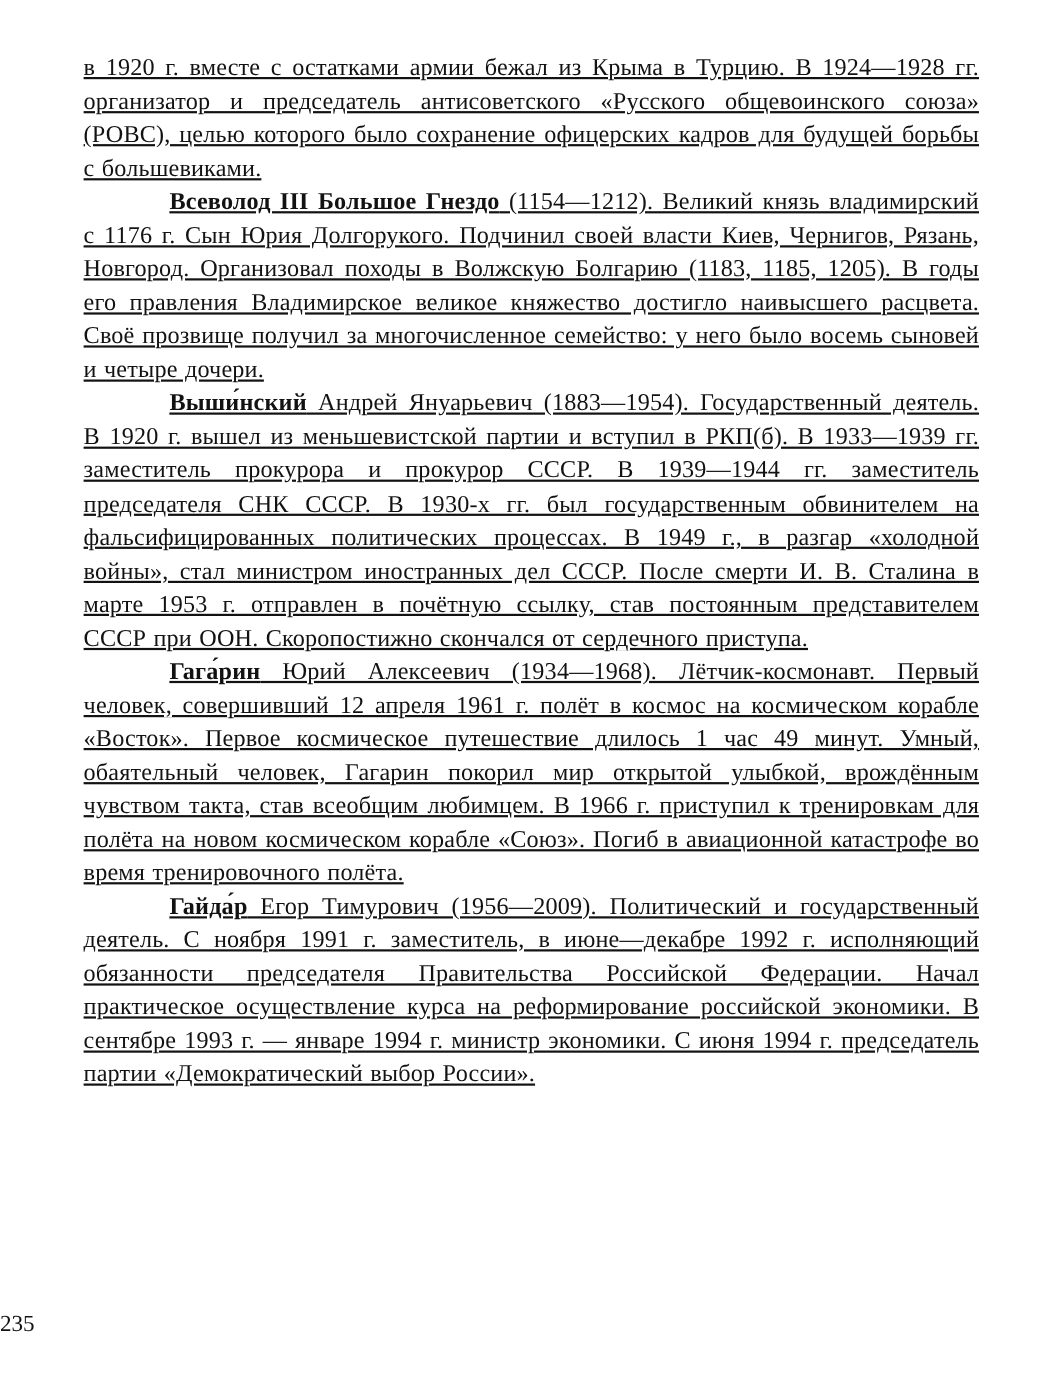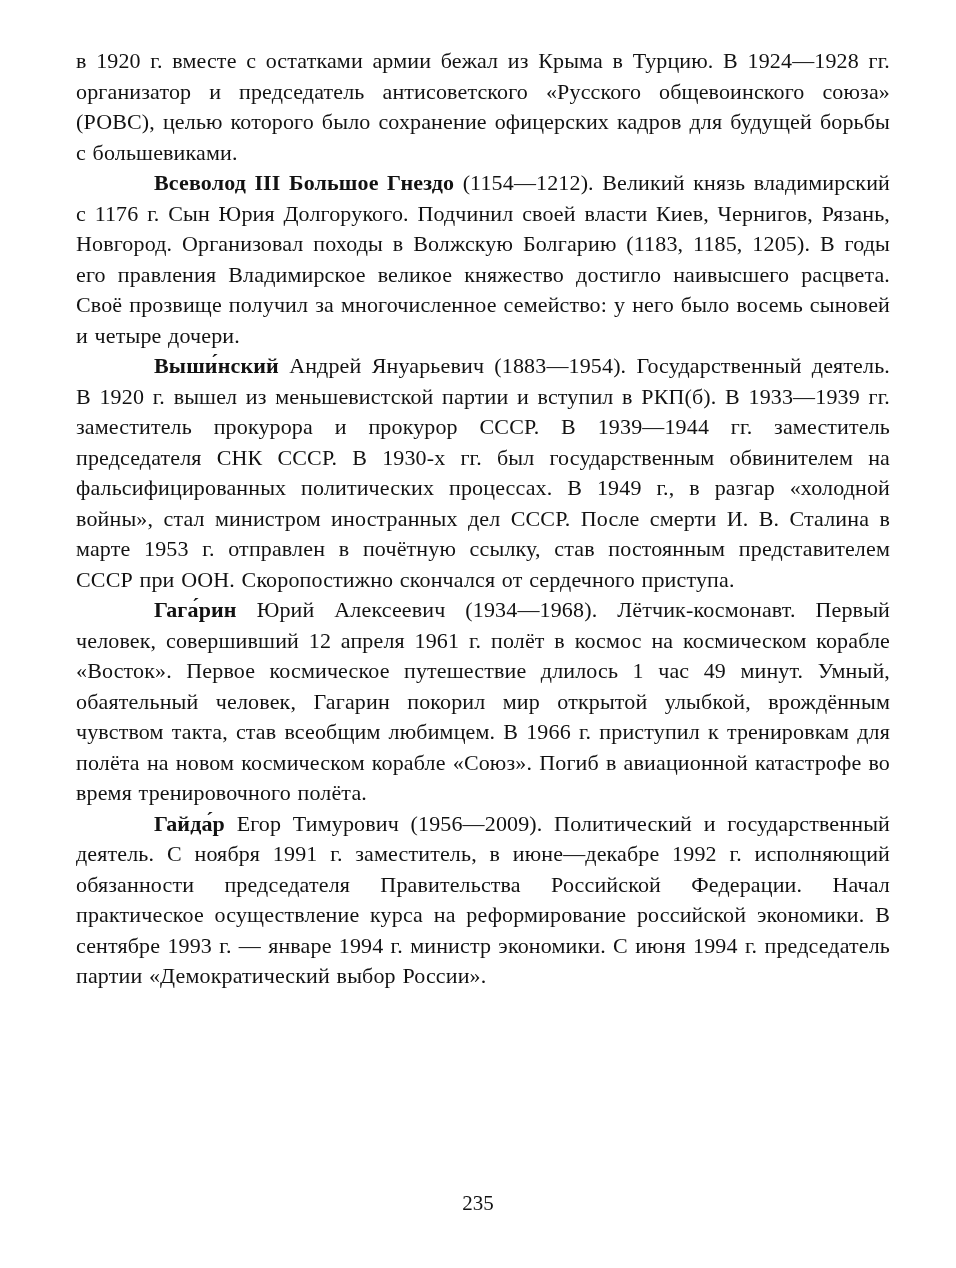--- a/index.html
+++ b/index.html
@@ -22,34 +22,34 @@
     width: 100%;
   }
   .text-block p {
     margin: 0;
     padding: 0;
     font-size: 22px;
     line-height: 30.5px;
     text-align: justify;
     letter-spacing: 0.15px;
     word-spacing: 1px;
+    text-decoration: underline;
   }
   .text-block p.indent {
     text-indent: 40px;
   }
   .text-block .bold {
     font-weight: bold;
     margin-left: 38px;
   }
   .page-number {
     position: absolute;
     left: 0;
     right: 0;
     bottom: 52px;
-    text-align: center;
     font-size: 21px;
     color: #121212;
     margin-top: 48px;
   }
 </style>
 </head>
 <body>
 
 <main class="page">
   <div class="text-block">

